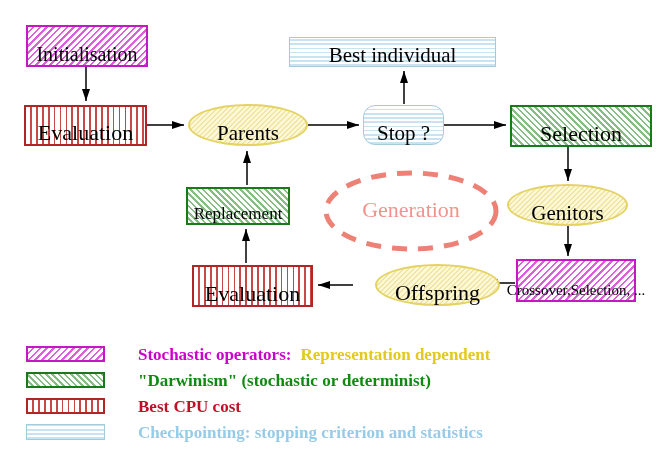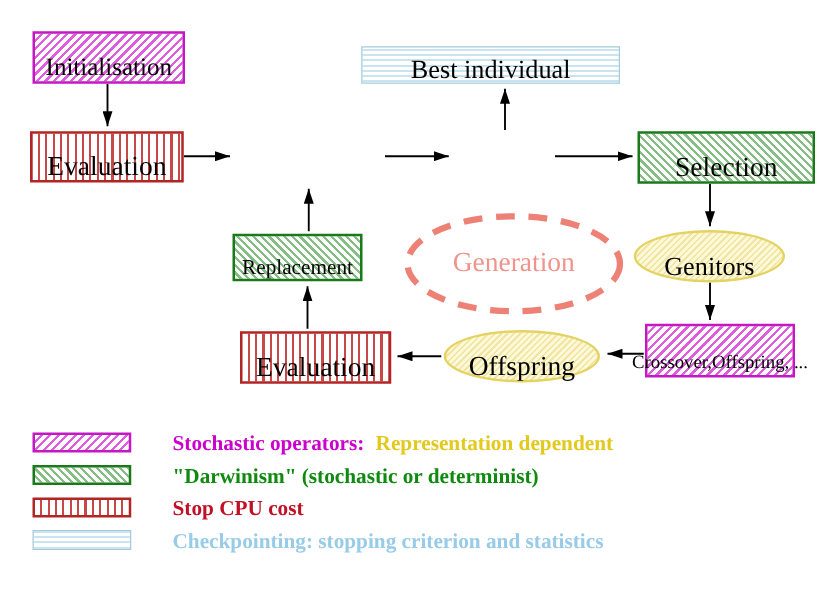--- a/index.html
+++ b/index.html
@@ -77,40 +77,46 @@
   </svg>
 
   <div class="node hatch-magenta" style="left:26px;top:25px;width:122px;height:42px;font-size:20px">
     <span>Initialisation</span>
   </div>
 
   <div class="node stripes-red" style="left:24px;top:105px;width:123px;height:41px;font-size:22px">
     <span>Evaluation</span>
   </div>
 
+  <div class="node ellipse-yellow" style="left:188px;top:104px;width:120px;height:42px">
+    <span>Parents</span>
+  </div>
 
   <div class="node stripes-cyan" style="left:289px;top:37px;width:207px;height:30px">
     <span>Best individual</span>
   </div>
 
+  <div class="node stripes-cyan rounded" style="left:363px;top:105px;width:81px;height:40px">
+    <span>Stop ?</span>
+  </div>
 
   <div class="node hatch-green" style="left:510px;top:105px;width:142px;height:42px;font-size:22px">
     <span>Selection</span>
   </div>
 
   <div class="node ellipse-yellow" style="left:507px;top:184px;width:121px;height:42px">
     <span>Genitors</span>
   </div>
 
   <div class="node hatch-magenta two-line" style="left:516px;top:259px;width:120px;height:43px">
     <span>Crossover,</span>
-    <span>Offspring, ...</span>
+    <span>Selection, ...</span>
   </div>
 
-  <div class="node ellipse-yellow" style="left:355px;top:264px;width:125px;height:42px;font-size:22px">
+  <div class="node ellipse-yellow" style="left:375px;top:264px;width:125px;height:42px;font-size:22px">
     <span>Offspring</span>
   </div>
 
   <div class="node stripes-red" style="left:192px;top:265px;width:121px;height:42px;font-size:22px">
     <span>Evaluation</span>
   </div>
 
   <div class="node hatch-green" style="left:186px;top:187px;width:104px;height:38px;font-size:17px">
     <span>Replacement</span>
   </div>
@@ -123,21 +129,21 @@
     <span class="legend-text lt-yellow">Representation dependent</span>
   </div>
 
   <div class="legend-row" style="top:371px">
     <span class="swatch hatch-green"></span>
     <span class="legend-text lt-green">"Darwinism" (stochastic or determinist)</span>
   </div>
 
   <div class="legend-row" style="top:397px">
     <span class="swatch stripes-red"></span>
-    <span class="legend-text lt-red">Stop CPU cost</span>
+    <span class="legend-text lt-red">Best CPU cost</span>
   </div>
 
   <div class="legend-row" style="top:423px">
     <span class="swatch stripes-cyan"></span>
     <span class="legend-text lt-cyan">Checkpointing: stopping criterion and statistics</span>
   </div>
 
 </div>
 
 </body></html>

